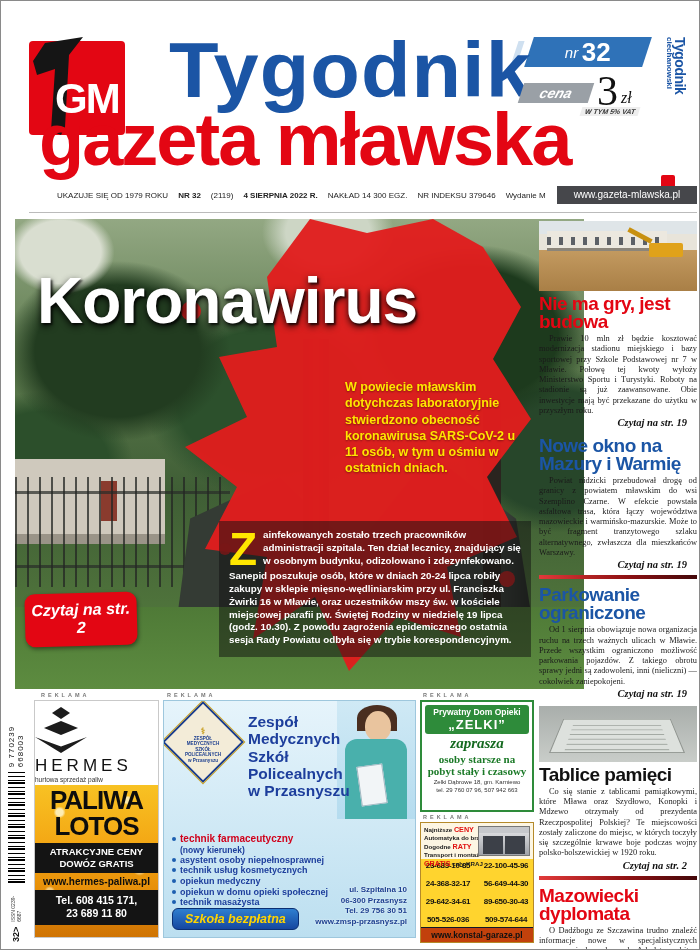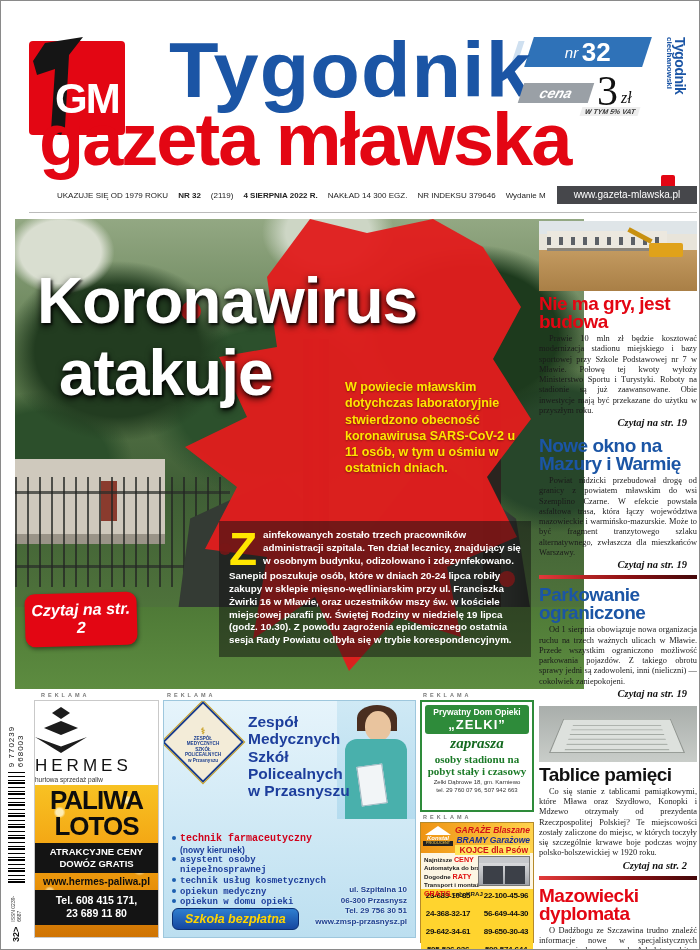--- a/index.html
+++ b/index.html
@@ -150,21 +150,21 @@
   .z-diamond{position:absolute;left:10px;top:12px;width:58px;height:58px;background:#f3ecd8;border:2px solid #1b3e8f;
       outline:1px solid #c9a227;transform:rotate(45deg);}
   .z-dia-in{position:absolute;left:4px;top:4px;width:50px;height:50px;transform:rotate(-45deg);
       display:flex;flex-direction:column;align-items:center;justify-content:center;color:#1b3e8f;
       font-size:4.6px;font-weight:bold;line-height:1.2;text-align:center;}
   .z-staff{color:#c9a227;font-size:9px;line-height:1;}
   .z-title{position:absolute;left:84px;top:12px;width:108px;color:#1d3e9c;font-weight:bold;font-size:15.5px;line-height:1.12;}
   .z-offer{position:absolute;left:6px;top:112px;width:170px;background:linear-gradient(90deg,#1547a0,#2f7fd0);
       border-radius:4px;color:#fff;font-weight:bold;font-size:10.5px;padding:2px 8px;}
   .z-list{position:absolute;left:8px;top:132px;width:175px;font-size:9px;font-weight:bold;color:#1d3e9c;line-height:1.18;}
-  .z-li{display:flex;gap:4px;align-items:baseline;font-family:Liberation Mono, monospace;}
+  .z-li{display:flex;gap:4px;align-items:baseline;}
   .z-dot{width:4px;height:4px;border-radius:50%;background:#1d5fb0;flex:0 0 auto;position:relative;top:-1px;}
   .z-li.first .z-lbl{color:#d0021b;font-size:10px;}
   .z-note{margin-left:8px;font-size:8.5px;}
   .z-badge{position:absolute;left:8px;bottom:7px;background:linear-gradient(180deg,#2f7fd0,#1547a0);
       border:1px solid #0b2f73;border-radius:6px;color:#ffd400;font-weight:bold;font-style:italic;
       font-size:12.5px;padding:3px 12px;}
   .z-addr{position:absolute;right:8px;bottom:10px;text-align:right;color:#1b3e8f;font-weight:bold;
       font-size:8px;line-height:1.3;text-shadow:0 0 2px #fff;}
 
   
@@ -255,21 +255,20 @@
     <div class="ph-grass" data-name="grass"></div>
     <svg class="splash" width="518" height="470" viewBox="0 0 518 470" data-name="red-paint-splash">
       <path fill="#e11d1d" opacity="0.96" d="M295,0 L352,14 L418,0 L468,28 L506,88 L478,140 L516,200
         L472,258 L502,318 L432,348 L446,418 L382,398 L334,452 L300,378 L238,420 L252,338 L190,330
         L222,268 L170,228 L232,198 L204,138 L262,128 L252,58 Z"></path>
       <circle fill="#e11d1d" opacity="0.9" cx="176" cy="92" r="10"></circle>
       <circle fill="#e11d1d" opacity="0.85" cx="492" cy="360" r="8"></circle>
       <circle fill="#e11d1d" opacity="0.85" cx="210" cy="330" r="6"></circle>
     </svg>
     <div class="headline hl1" data-name="lead-headline-line1">Koronawirus</div>
-    <div class="headline hl2" data-name="lead-headline-line2">atakuje</div>
     <div class="standfirst" data-name="lead-standfirst">W powiecie mławskim dotychczas laboratoryjnie stwierdzono obecność koronawirusa SARS-CoV-2 u 11 osób, w tym u ośmiu w ostatnich dniach.</div>
     <div class="lead-body" data-name="lead-body-box">
       <span class="dropcap" data-name="drop-cap">Z</span>
       <p data-name="lead-body-paragraph-1">ainfekowanych zostało trzech pracowników administracji szpitala. Ten dział lecznicy, znajdujący się w osobnym budynku, odizolowano i zdezynfekowano.</p>
       <p data-name="lead-body-paragraph-2">Sanepid poszukuje osób, które w dniach 20-24 lipca robiły zakupy w sklepie mięsno-wędliniarskim przy ul. Franciszka Żwirki 16 w Mławie, oraz uczestników mszy św. w kościele miejscowej parafii pw. Świętej Rodziny w niedzielę 19 lipca (godz. 10.30). Z powodu zagrożenia epidemicznego ostatnia sesja Rady Powiatu odbyła się w trybie korespondencyjnym.</p>
     </div>
     <div class="czytaj" data-name="lead-read-more-badge">Czytaj na str. 2</div>
   </div>
 
   <div class="sidebar" data-name="sidebar-stories">
@@ -409,40 +408,28 @@
       <div data-name="school-website-link">www.zmsp-przasnysz.pl</div>
     </div>
   </div>
 
   <div class="zelki" data-name="ad-care-home-zelki">
     <div class="ze-head" data-name="zelki-header">
       <span class="ze-h1" data-name="zelki-header-line1">Prywatny Dom Opieki</span>
       <span class="ze-h2" data-name="zelki-name">„ZELKI”</span>
     </div>
     <div class="ze-invite" data-name="zelki-invite">zaprasza</div>
-    <div class="ze-lines" data-name="zelki-offer">osoby stadionu na pobyt stały i czasowy</div>
+    <div class="ze-lines" data-name="zelki-offer">osoby starsze na pobyt stały i czasowy</div>
     <div class="ze-addr" data-name="zelki-address">
       <div data-name="zelki-address-line">Zelki Dąbrowe 18, gm. Karniewo</div>
       <div data-name="zelki-phone">tel. 29 760 07 96, 507 942 663</div>
     </div>
   </div>
 
   <div class="konstal" data-name="ad-konstal-garages">
-    <div class="k-head" data-name="konstal-header">
-      <div class="k-logo" data-name="konstal-logo">
-        <div class="k-roof" data-name="house-roof-icon"></div>
-        <span class="k-lname" data-name="konstal-logo-name">Konstal</span>
-        <span class="k-lsub" data-name="konstal-logo-subtitle">PRODUCENT</span>
-      </div>
-      <div class="k-heads" data-name="konstal-products">
-        <span class="k-h1" data-name="konstal-product-garaze">GARAŻE Blaszane</span>
-        <span class="k-h2" data-name="konstal-product-bramy">BRAMY Garażowe</span>
-        <span class="k-h3" data-name="konstal-product-kojce">KOJCE dla Psów</span>
-      </div>
-    </div>
     <div class="k-body" data-name="konstal-body">
       <div class="k-feat" data-name="konstal-features">
         <div data-name="feature-line"><span data-name="feature-text">Najniższe </span><span class="k-hl" data-name="feature-highlight">CENY</span></div>
         <div data-name="feature-line">Automatyka do bram</div>
         <div data-name="feature-line"><span data-name="feature-text">Dogodne </span><span class="k-hl" data-name="feature-highlight">RATY</span></div>
         <div data-name="feature-line">Transport i montaż</div>
         <div data-name="feature-line"><span class="k-hl" data-name="feature-highlight">GRATIS</span><span data-name="feature-text"> cały KRAJ</span></div>
       </div>
       <div class="k-pic" data-name="garage-photo">
         <div class="k-door k-d1" data-name="garage-door"></div>

